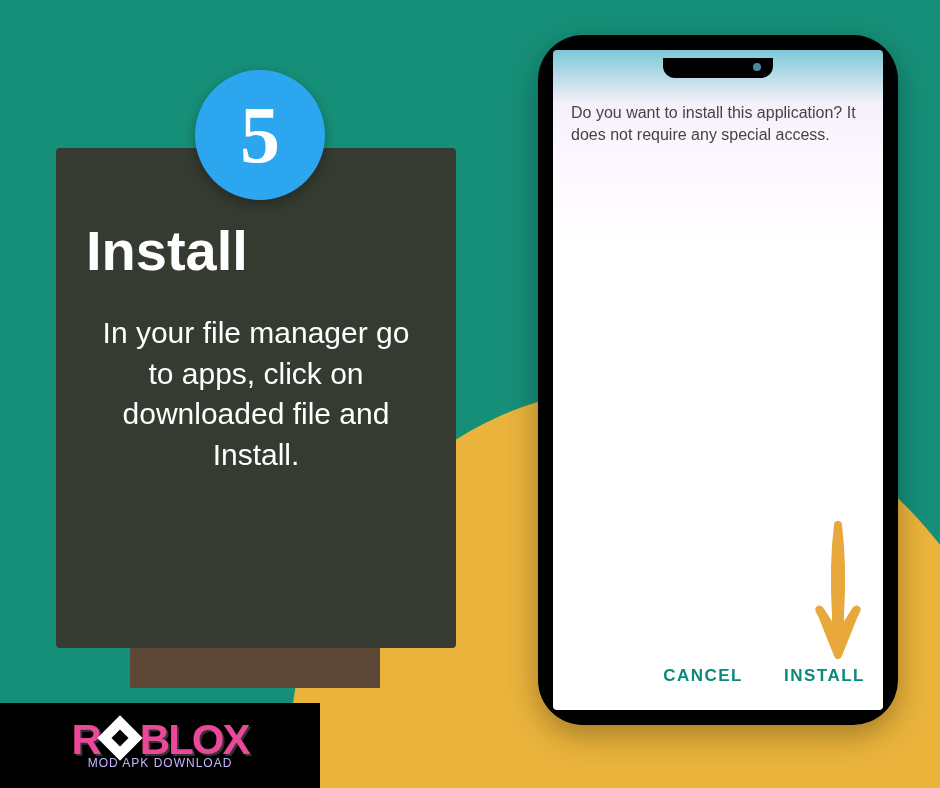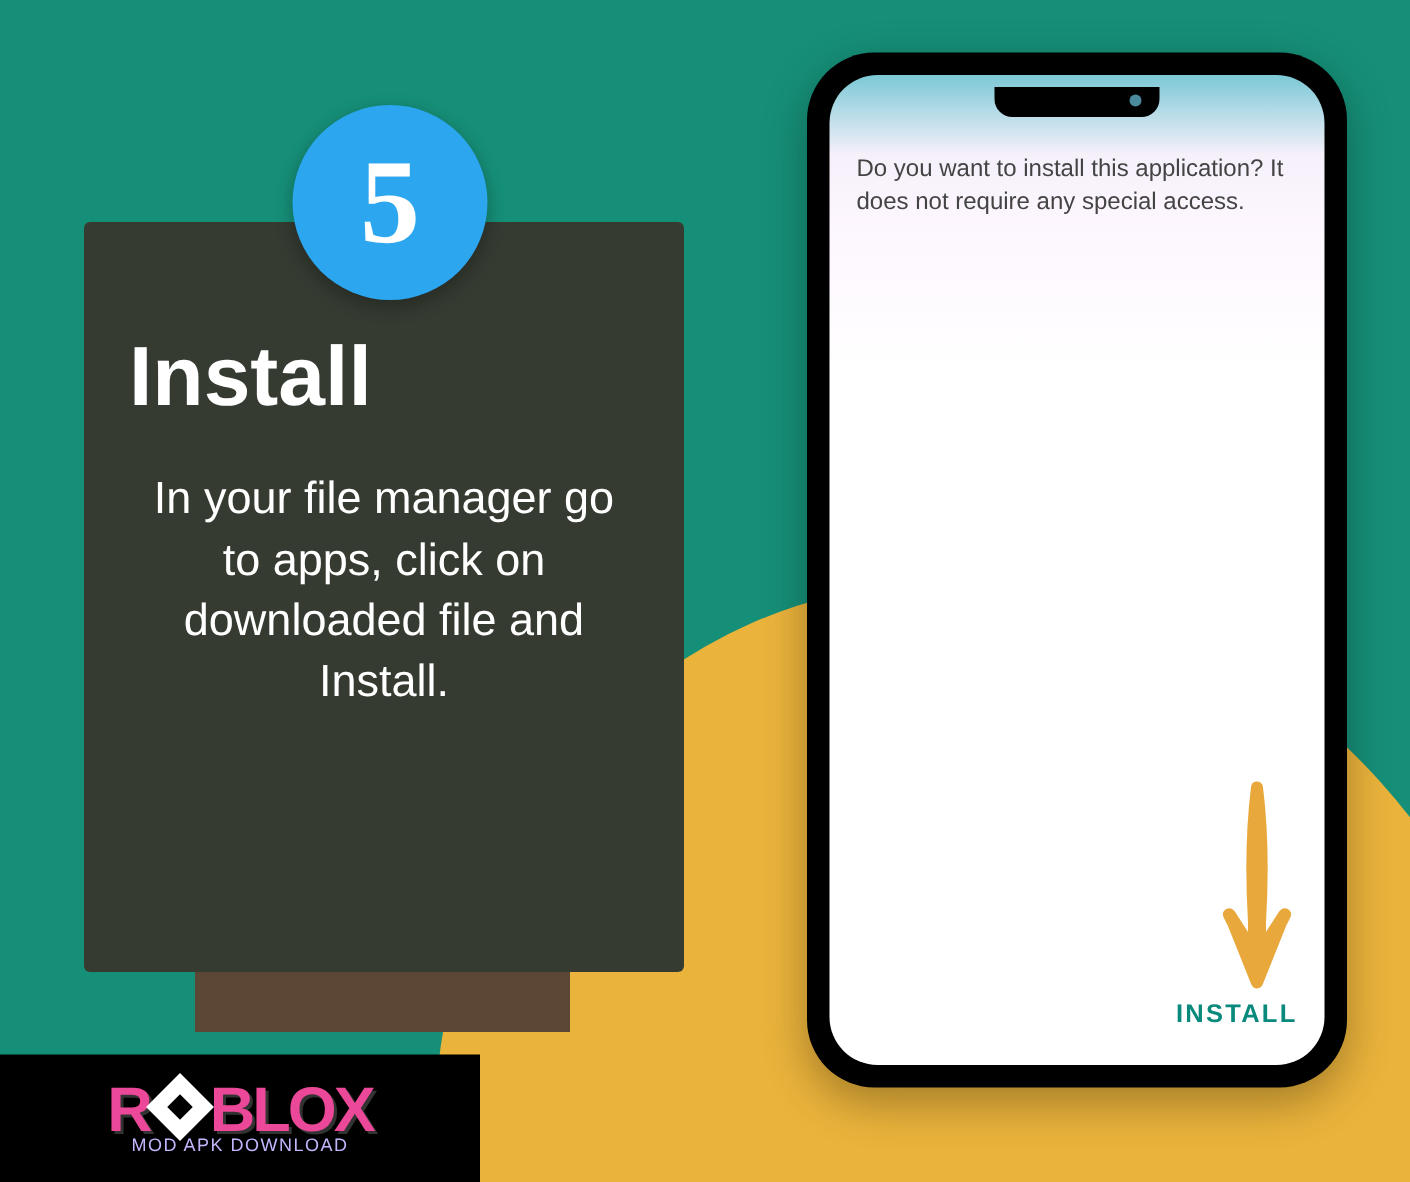--- a/index.html
+++ b/index.html
@@ -82,21 +82,21 @@
       height: 100%;
       background: #000;
       border-radius: 45px;
       padding: 15px;
       box-shadow: 0 10px 30px rgba(0,0,0,0.3);
     }
     .phone-screen {
       width: 100%;
       height: 100%;
       background: linear-gradient(180deg, #7cc8d6 0%, #f5f0fa 8%, #fdf6ff 15%, #ffffff 30%);
-      border-radius: 32px;
+      border-radius: 4px;
       position: relative;
       overflow: hidden;
     }
     .phone-notch {
       position: absolute;
       top: 8px;
       left: 50%;
       transform: translateX(-50%);
       width: 110px;
       height: 20px;
@@ -228,20 +228,21 @@
       </div>
       <div class="install-message">Do you want to install this application? It does not require any special access.</div>
 
       <div class="arrow-indicator">
         <svg viewBox="0 0 60 150" width="60" height="150">
           <path d="M 30 10 Q 25 50 28 100 L 28 120 L 12 95 Q 10 93 14 100 L 30 140 L 46 100 Q 50 93 48 95 L 32 120 L 32 100 Q 35 50 30 10 Z" fill="#e8a83b" stroke="#e8a83b" stroke-width="8" stroke-linecap="round" stroke-linejoin="round"></path>
         </svg>
       </div>
 
       <div class="phone-buttons">
+        <span class="phone-btn">CANCEL</span>
         <span class="phone-btn">INSTALL</span>
       </div>
     </div>
   </div>
 </div>
 
 <div class="logo-container">
   <div class="logo-text">
     <span>R</span><span class="logo-box"></span><span>BLOX</span>
   </div>

